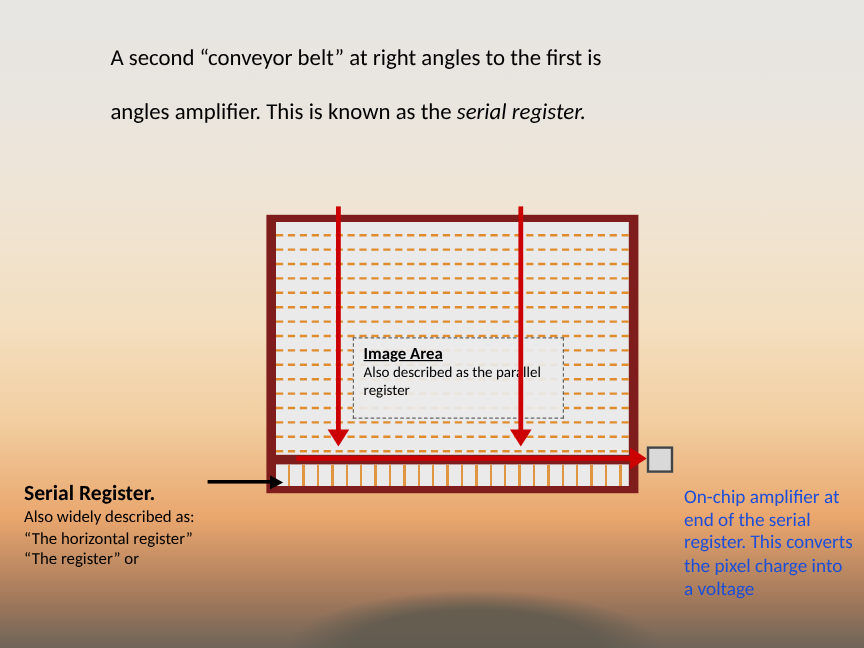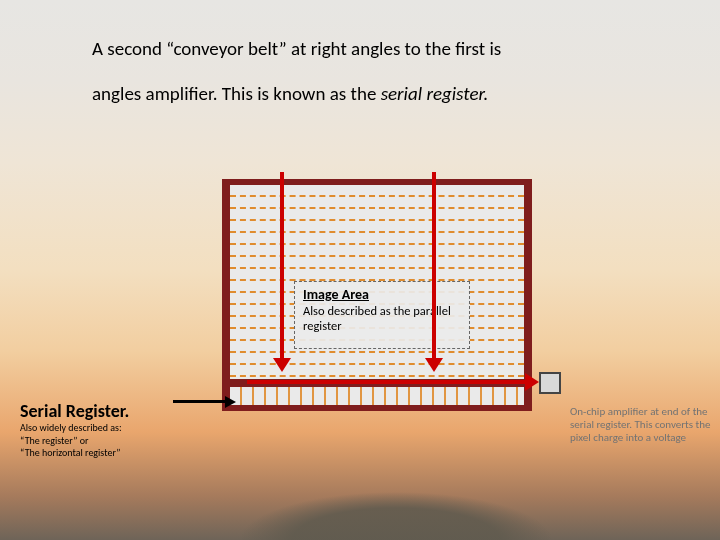--- a/index.html
+++ b/index.html
@@ -188,32 +188,32 @@
     left: 20px;
     top: 400px;
     width: 200px;
     color: #000;
   }
   .serial-label .title {
     font-weight: 700;
     font-size: 18px;
   }
   .serial-label .sub {
-    font-size: 10px;
+    font-size: 14px;
     line-height: 1.25;
   }
 
   .amp-caption {
     position: absolute;
     left: 570px;
     top: 405px;
     width: 142px;
-    font-size: 11px;
+    font-size: 16px;
     line-height: 1.2;
-    color: #737373;
+    color: #1d4ed8;
   }
 </style>
 </head>
 <body>
 
 <div class="bg"></div>
 <div class="mountain"></div>
 
 <div class="content">
 
@@ -254,19 +254,19 @@
   <div class="down-arrow da2"></div>
   <div class="h-arrow right ha-serial"></div>
 
   <div class="amp-box"></div>
 
   <div class="serial-pointer"></div>
 
   <div class="serial-label">
     <div class="title">Serial Register.</div>
     <div class="sub">Also widely described as:</div>
+    <div class="sub">“The horizontal register”</div>
     <div class="sub">“The register” or</div>
-    <div class="sub">“The horizontal register”</div>
   </div>
 
   <div class="amp-caption">On-chip amplifier at end of the serial register. This converts the pixel charge into a voltage</div>
 
 </div>
 
 </body></html>

